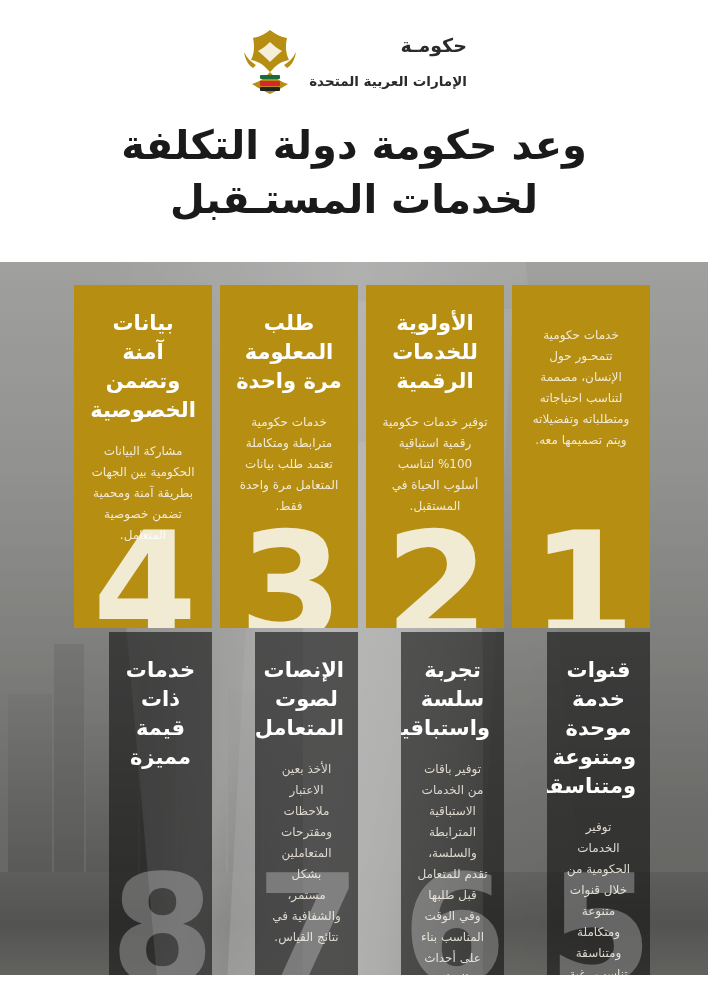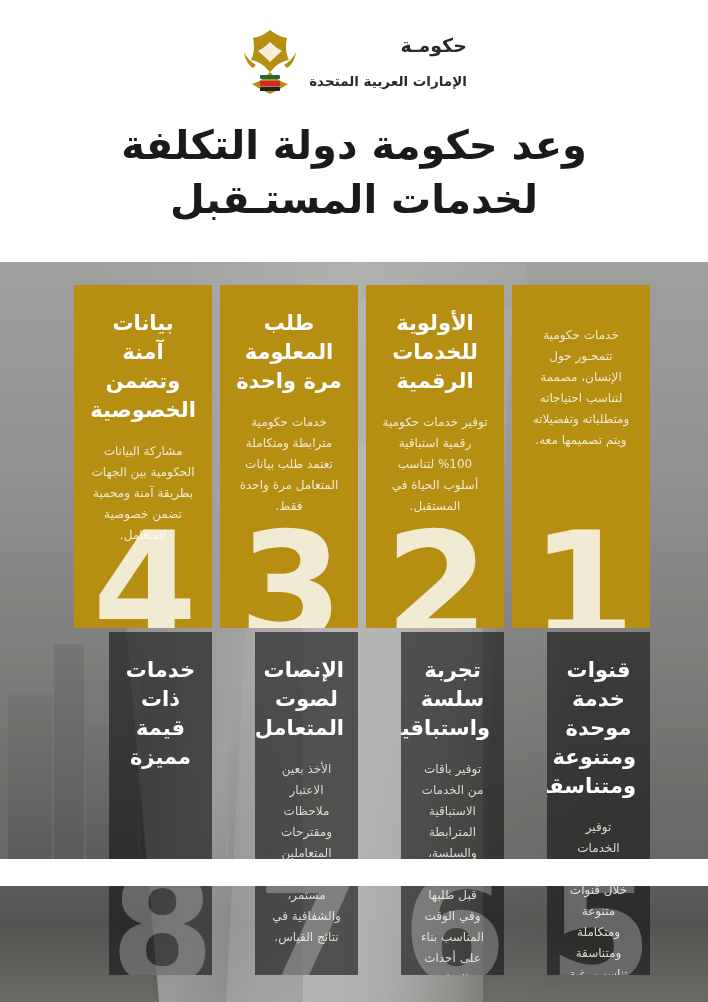--- a/index.html
+++ b/index.html
@@ -4,21 +4,21 @@
 <style>
   * { box-sizing: border-box; margin: 0; padding: 0; }
   html, body {
     width: 708px; height: 1002px;
     font-family: "DejaVu Sans", "Liberation Sans", sans-serif;
     background: #ffffff;
     overflow: hidden;
   }
   .page {
     position: relative;
-    width: 708px; height: 886px;
+    width: 708px; height: 1002px;
     background: #0369a1;
   }
 
   
   .header {
     position: absolute;
     top: 0; left: 0; right: 0;
     height: 262px;
     background: #ffffff;
     z-index: 5;

